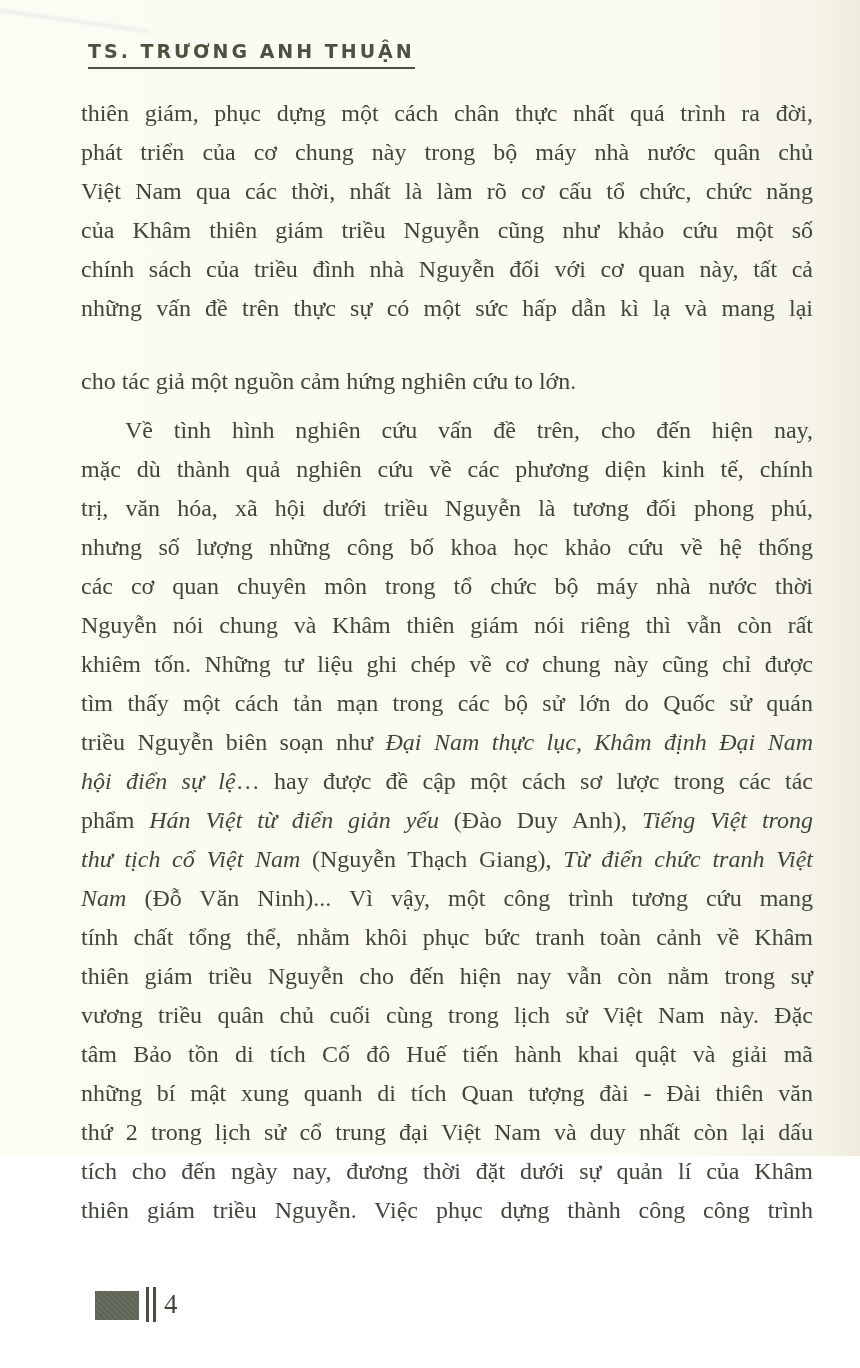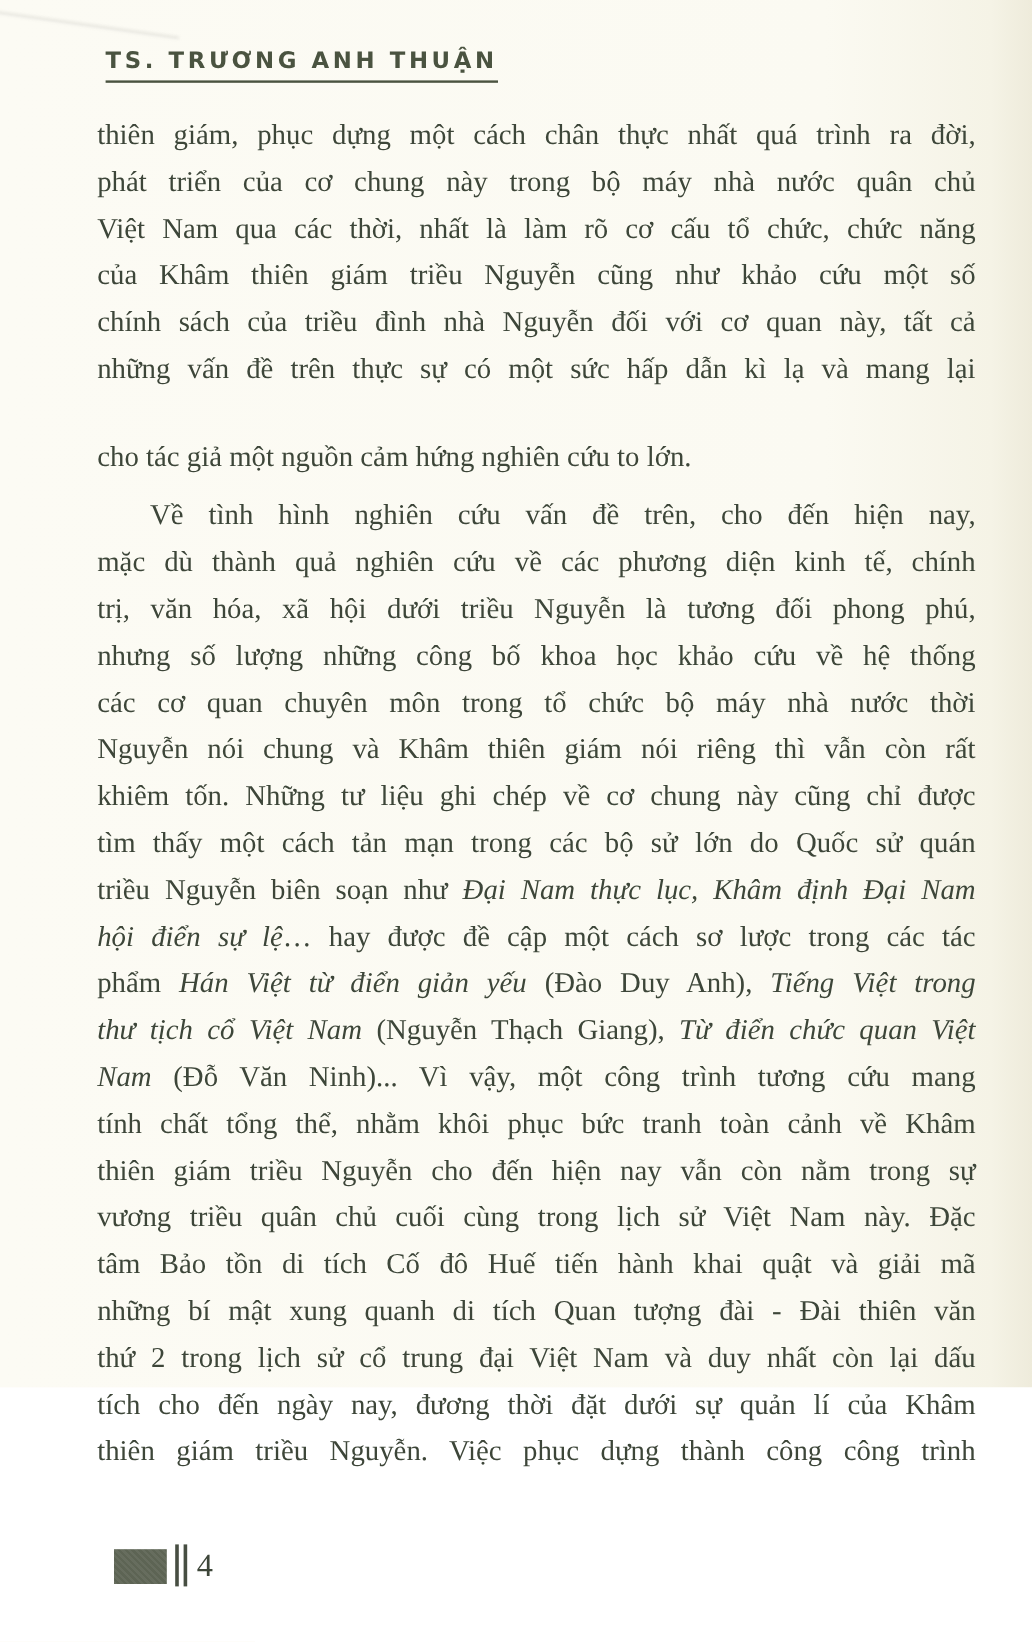--- a/index.html
+++ b/index.html
@@ -145,21 +145,21 @@
         <div class="line"><span>mặc dù thành quả nghiên cứu về các phương diện kinh tế, chính</span></div>
         <div class="line"><span>trị, văn hóa, xã hội dưới triều Nguyễn là tương đối phong phú,</span></div>
         <div class="line"><span>nhưng số lượng những công bố khoa học khảo cứu về hệ thống</span></div>
         <div class="line"><span>các cơ quan chuyên môn trong tổ chức bộ máy nhà nước thời</span></div>
         <div class="line"><span>Nguyễn nói chung và Khâm thiên giám nói riêng thì vẫn còn rất</span></div>
         <div class="line"><span>khiêm tốn. Những tư liệu ghi chép về cơ chung này cũng chỉ được</span></div>
         <div class="line"><span>tìm thấy một cách tản mạn trong các bộ sử lớn do Quốc sử quán</span></div>
         <div class="line"><span>triều Nguyễn biên soạn như </span><span class="it">Đại Nam thực lục, Khâm định Đại Nam</span></div>
         <div class="line"><span class="it">hội điển sự lệ</span><span>… hay được đề cập một cách sơ lược trong các tác</span></div>
         <div class="line"><span>phẩm </span><span class="it">Hán Việt từ điển giản yếu</span><span> (Đào Duy Anh), </span><span class="it">Tiếng Việt trong</span></div>
-        <div class="line"><span class="it">thư tịch cổ Việt Nam</span><span> (Nguyễn Thạch Giang), </span><span class="it">Từ điển chức quan Việt</span></div>
+        <div class="line"><span class="it">thư tịch cổ Việt Nam</span><span> (Nguyễn Thạch Giang), </span><span class="it">Từ điển chức tranh Việt</span></div>
         <div class="line"><span class="it">Nam</span><span> (Đỗ Văn Ninh)... Vì vậy, một công trình tương cứu mang</span></div>
         <div class="line"><span>tính chất tổng thể, nhằm khôi phục bức tranh toàn cảnh về Khâm</span></div>
         <div class="line"><span>thiên giám triều Nguyễn cho đến hiện nay vẫn còn nằm trong sự</span></div>
         <div class="line"><span>vương triều quân chủ cuối cùng trong lịch sử Việt Nam này. Đặc</span></div>
         <div class="line"><span>tâm Bảo tồn di tích Cố đô Huế tiến hành khai quật và giải mã</span></div>
         <div class="line"><span>những bí mật xung quanh di tích Quan tượng đài - Đài thiên văn</span></div>
         <div class="line"><span>thứ 2 trong lịch sử cổ trung đại Việt Nam và duy nhất còn lại dấu</span></div>
         <div class="line"><span>tích cho đến ngày nay, đương thời đặt dưới sự quản lí của Khâm</span></div>
         <div class="line"><span>thiên giám triều Nguyễn. Việc phục dựng thành công công trình</span></div>
       </div>

